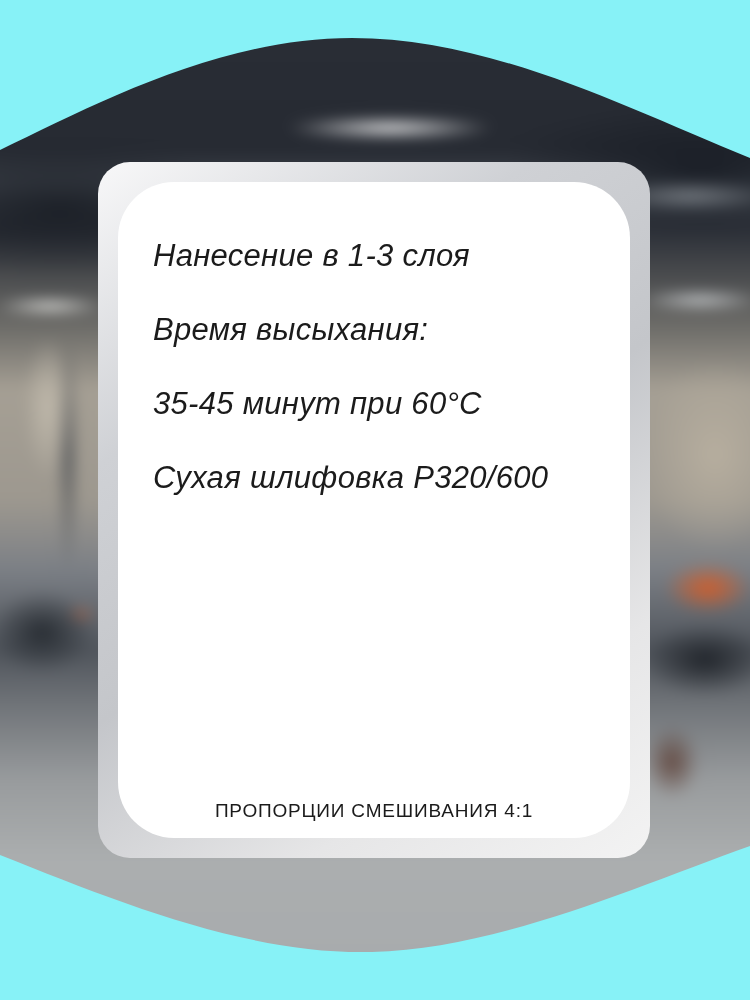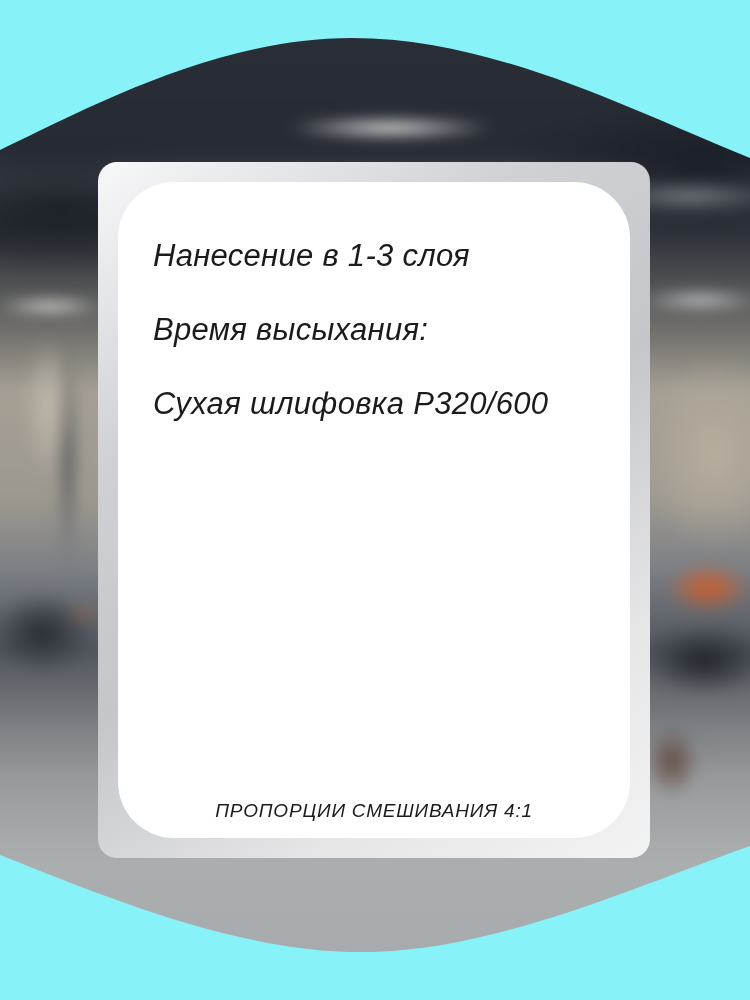--- a/index.html
+++ b/index.html
@@ -30,36 +30,36 @@
         #2a2e36 0px, #2a2e36 30px, #262a32 180px, #41464e 215px, #2b2f37 260px,
         #6f6e6a 360px, #a59f94 420px, #9d988f 530px, #7b7f85 600px, #4f545b 680px,
         #6d7176 730px, #989b9d 810px, #abaeaf 890px, #a8abad 985px, #a4a7a9 1060px);
     filter:blur(7px);
   }
   .wave{position:absolute;left:0;width:750px;display:block;pointer-events:none;}
   .wave-top{top:0;height:165px;}
   .wave-bottom{top:840px;height:160px;}
   .card{
     position:absolute;left:98px;top:162px;width:552px;height:696px;
-    border-radius:19px;
+    border-radius:32px;
     background:linear-gradient(145deg,#f8f8f9 0%,#cfd1d5 28%,#c4c6ca 52%,#e6e6e7 78%,#f3f3f3 100%);
   }
   .card-inner{
     position:absolute;inset:20px;border-radius:56px;
     background:var(--card-white,#fff);
     padding-top:58px;box-sizing:border-box;
   }
   .line{
     font-style:italic;font-size:31px;line-height:31px;
     color:var(--text-color,#1b1b1b);
     margin:0 30px 43px 35px;letter-spacing:.3px;white-space:nowrap;
   }
   .footer{
     position:absolute;bottom:16px;left:0;right:0;text-align:center;
-    font-style:italic;font-size:19px;letter-spacing:.8px;
+    font-size:19px;letter-spacing:.8px;
     color:var(--text-color,#1b1b1b);
   }
 </style>
 </head>
 <body>
 
 <div class="stage">
   <div class="photo"></div>
 
   <svg class="wave wave-top" viewBox="0 0 750 165" preserveAspectRatio="none">
@@ -67,17 +67,18 @@
   </svg>
 
   <svg class="wave wave-bottom" viewBox="0 0 750 160" preserveAspectRatio="none">
     <path d="M0 15 C118 62 248 115 372 112 C498 109 635 47 750 6 V160 H0 Z" fill="var(--accent-cyan,#87F2F7)"></path>
   </svg>
 
   <div class="card">
     <div class="card-inner">
       <div class="line">Нанесение в 1-3 слоя</div>
       <div class="line">Время высыхания:</div>
+      <div class="line">35-45 минут при 60°C</div>
       <div class="line">Сухая шлифовка P320/600</div>
       <div class="footer">ПРОПОРЦИИ СМЕШИВАНИЯ 4:1</div>
     </div>
   </div>
 </div>
 
 </body></html>

